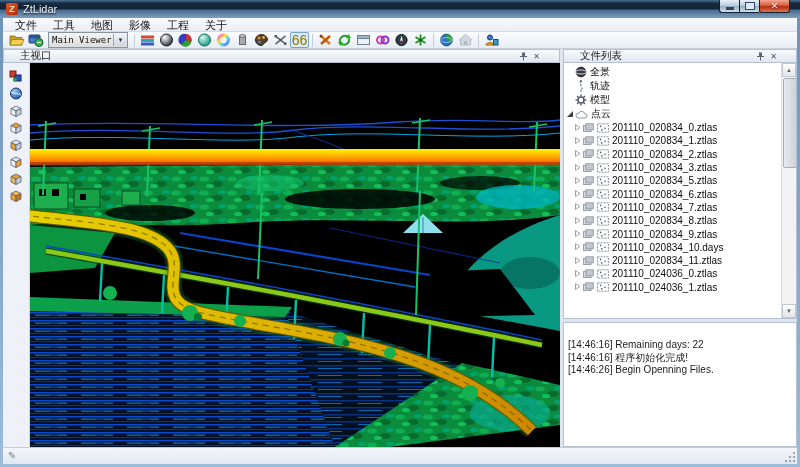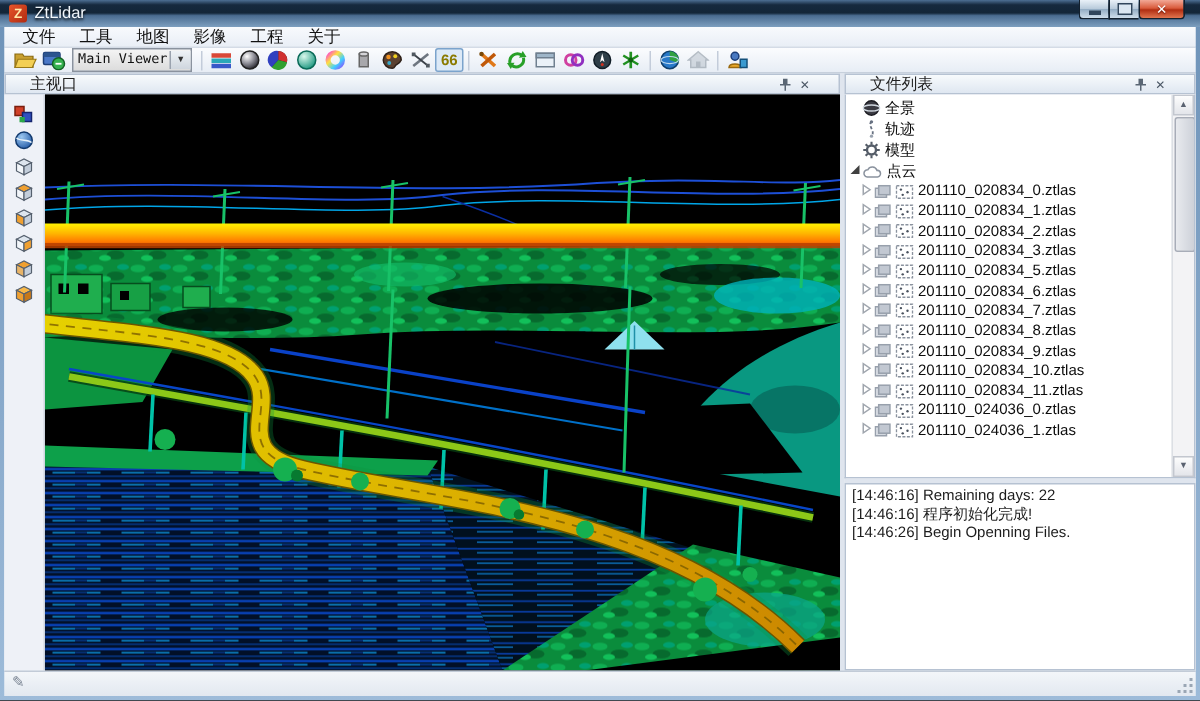--- a/index.html
+++ b/index.html
@@ -21,21 +21,21 @@
            border-radius:0 0 3px 3px;margin-left:0;box-sizing:border-box;
            display:flex;align-items:center;justify-content:center;
            background:linear-gradient(180deg,#e9f1f8,#b7c9da 50%,#94adc4 52%,#cfdeeb);}
   .win-btn.min{width:20px;border-right:none;border-radius:0 0 0 3px;}
   .win-btn.max{width:20px;border-right:none;border-radius:0;}
   .win-btn.close{width:31px;background:linear-gradient(180deg,#f2a896,#d95b3c 45%,#b12e12 55%,#e1754f);
                  color:#fff;font-size:9px;font-weight:bold;text-shadow:0 1px 1px #6b1405;}
   .glyph-min{width:8px;height:3px;background:#31465c;margin-top:5px;}
   .glyph-max{width:8px;height:6px;border:1px solid #31465c;background:#dbe7f2;}
   
-  .client{position:absolute;left:3px;top:18px;width:794px;height:446px;background:#eef2f8;}
+  .client{position:absolute;left:3px;top:18px;width:794px;height:446px;background:#eef2f8;border-radius:12px;}
   .menubar{position:absolute;left:0;top:0;width:794px;height:14px;
            background:linear-gradient(180deg,#f8fafd,#e9eef6);border-bottom:1px solid #d4dbe6;
            display:flex;align-items:center;padding-left:4px;box-sizing:border-box;}
   .menu-item{padding:0 8px;font-size:11px;line-height:14px;cursor:default;}
   .toolbar{position:absolute;left:0;top:14px;width:794px;height:17px;
            background:linear-gradient(180deg,#fbfcfe,#e7edf5);border-bottom:1px solid #c7d0dc;
            display:flex;align-items:center;padding-left:4px;box-sizing:border-box;}
   .tbtn{width:19px;height:16px;display:flex;align-items:center;justify-content:center;flex:none;}
   .tbtn.pressed{border:1px solid #7ba3cc;background:#dce9f7;border-radius:2px;box-sizing:border-box;}
   .tsep{width:1px;height:13px;background:#c3ccda;margin:0 3px;flex:none;}
@@ -75,21 +75,21 @@
   .t-label{font-size:10px;color:#0c0c0c;}
   .scrollbar{position:absolute;right:0;top:0;width:15px;bottom:0;background:#f3f3f5;
              border-left:1px solid #dcdfe4;box-sizing:border-box;}
   .sb-arrow{position:absolute;left:0;width:14px;height:14px;background:linear-gradient(180deg,#fdfdfd,#e3e5ea);
             border:1px solid #c3c7cf;box-sizing:border-box;color:#5a6270;font-size:6px;
             display:flex;align-items:center;justify-content:center;}
   .sb-thumb{position:absolute;left:1px;width:12px;border:1px solid #a8adb8;border-radius:2px;
             background:linear-gradient(90deg,#e8eaee,#cdd1d9);}
   .hsplitter{position:absolute;left:0;top:270px;width:234px;height:3px;background:#dfe5ee;}
   .log{position:absolute;left:0;top:273px;width:234px;height:125px;background:#fff;
-       border:1px solid #b6c2d2;box-sizing:border-box;padding:2px 4px;}
+       border:1px solid #b6c2d2;box-sizing:border-box;padding:16px 4px;}
   .log-line{font-size:10px;line-height:12.5px;color:#1c1c1c;white-space:nowrap;}
   
   .statusbar{position:absolute;left:0;top:429px;width:794px;height:17px;
              background:linear-gradient(180deg,#f3f6f9,#e2e8f0);border-top:1px solid #c2cbd7;
              box-sizing:border-box;}
   .status-pen{position:absolute;left:5px;top:2px;font-size:10px;color:#7c8694;}
   .grip{position:absolute;right:2px;bottom:2px;width:10px;height:10px;}
   .grip i{position:absolute;width:2px;height:2px;background:#9aa6b4;}
   .grip i:nth-child(1){right:0;bottom:0;}
   .grip i:nth-child(2){right:4px;bottom:0;}
@@ -219,21 +219,21 @@
       </div>
       <div class="tbtn">
         <svg width="15" height="14" viewBox="0 0 15 14">
           <line x1="2.5" y1="11" x2="12.5" y2="3" stroke="#6e7680" stroke-width="1.8"></line>
           <line x1="2.5" y1="3" x2="12.5" y2="11" stroke="#3a4048" stroke-width="1.2"></line>
           <rect x="1.5" y="2" width="2.5" height="2.5" fill="#505860"></rect>
           <rect x="11" y="9.5" width="2.5" height="2.5" fill="#505860"></rect>
         </svg>
       </div>
       <div class="tbtn pressed">
-        <span style="font-size:10px;font-weight:bold;color:#8a7a00;">66</span>
+        <span style="font-size:14px;font-weight:normal;color:#8a7a00;">66</span>
       </div>
       <div class="tsep"></div>
       <div class="tbtn">
         <svg width="15" height="14" viewBox="0 0 15 14">
           <line x1="3" y1="3" x2="12" y2="11" stroke="#e07818" stroke-width="2.4"></line>
           <line x1="12" y1="3" x2="3" y2="11" stroke="#c05808" stroke-width="2.4"></line>
           <circle cx="3" cy="3" r="1.5" fill="#784808"></circle>
         </svg>
       </div>
       <div class="tbtn">
@@ -799,21 +799,21 @@
                     </svg>
                   </span>
                   <span class="t-icon">
                     <svg width="12" height="10" viewBox="0 0 12 10">
                       <rect x="0.6" y="0.8" width="10.8" height="8.4" fill="#fff" stroke="#8a929e" stroke-dasharray="2 1"></rect>
                       <circle cx="3.6" cy="3.4" r="0.8" fill="#4a525e"></circle>
                       <circle cx="8" cy="5.2" r="0.8" fill="#4a525e"></circle>
                       <circle cx="4.8" cy="6.9" r="0.8" fill="#4a525e"></circle>
                     </svg>
                   </span>
-                  <span class="t-label">201110_020834_10.ztlas</span>
+                  <span class="t-label">201110_020834_10.days</span>
                 </div>
 
                 <div class="trow file">
                   <span class="t-arrow" style="padding-left:8px;">
                     <svg width="8" height="9" viewBox="0 0 8 9">
                       <polygon points="1.5,1.5 1.5,7.5 6,4.5" fill="#fff" stroke="#a0a6ae" stroke-width="1"></polygon>
                     </svg>
                   </span>
                   <span class="t-icon">
                     <svg width="11" height="10" viewBox="0 0 11 10">

